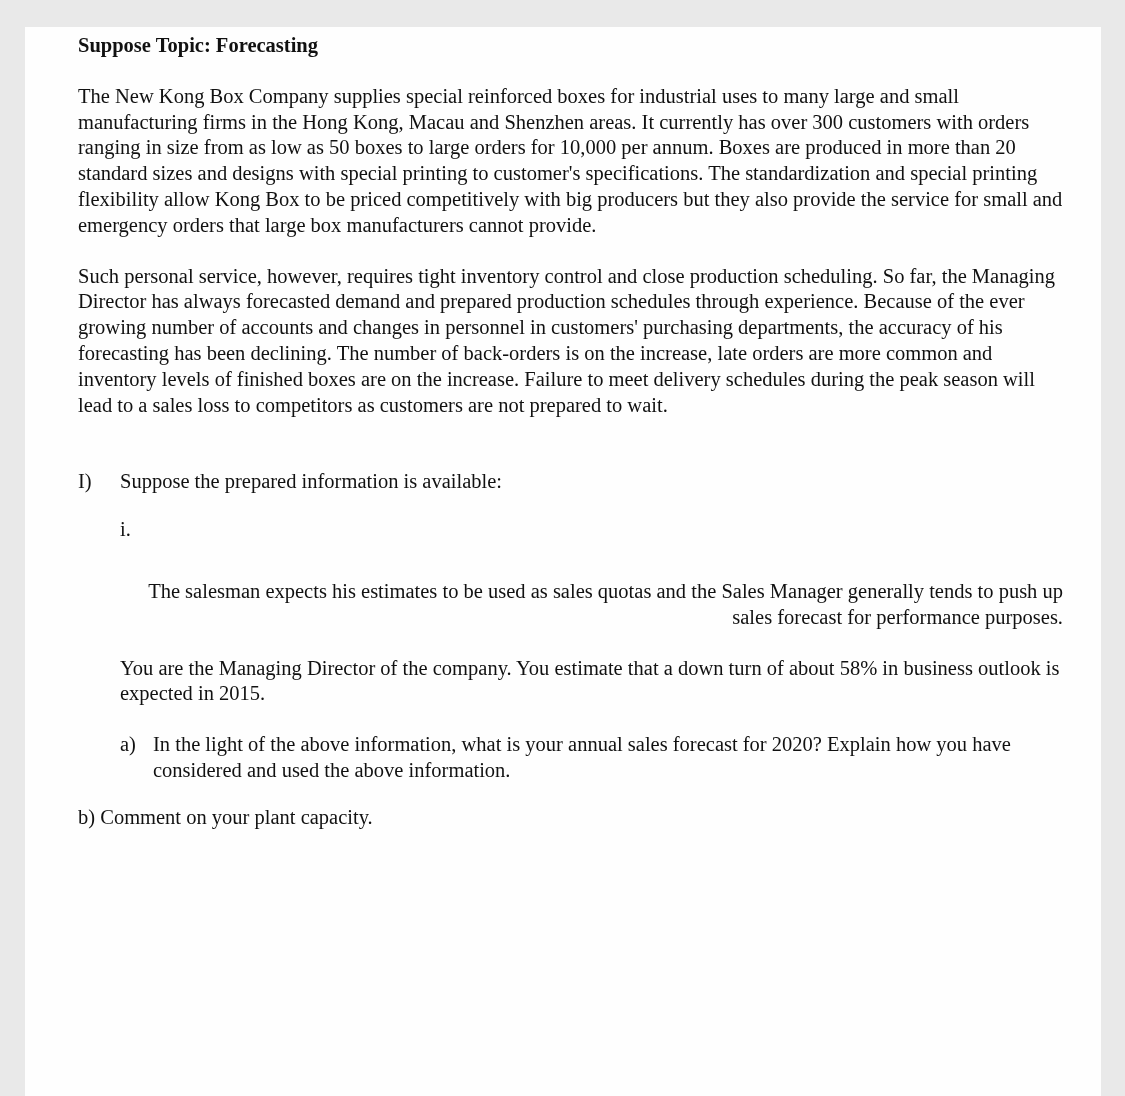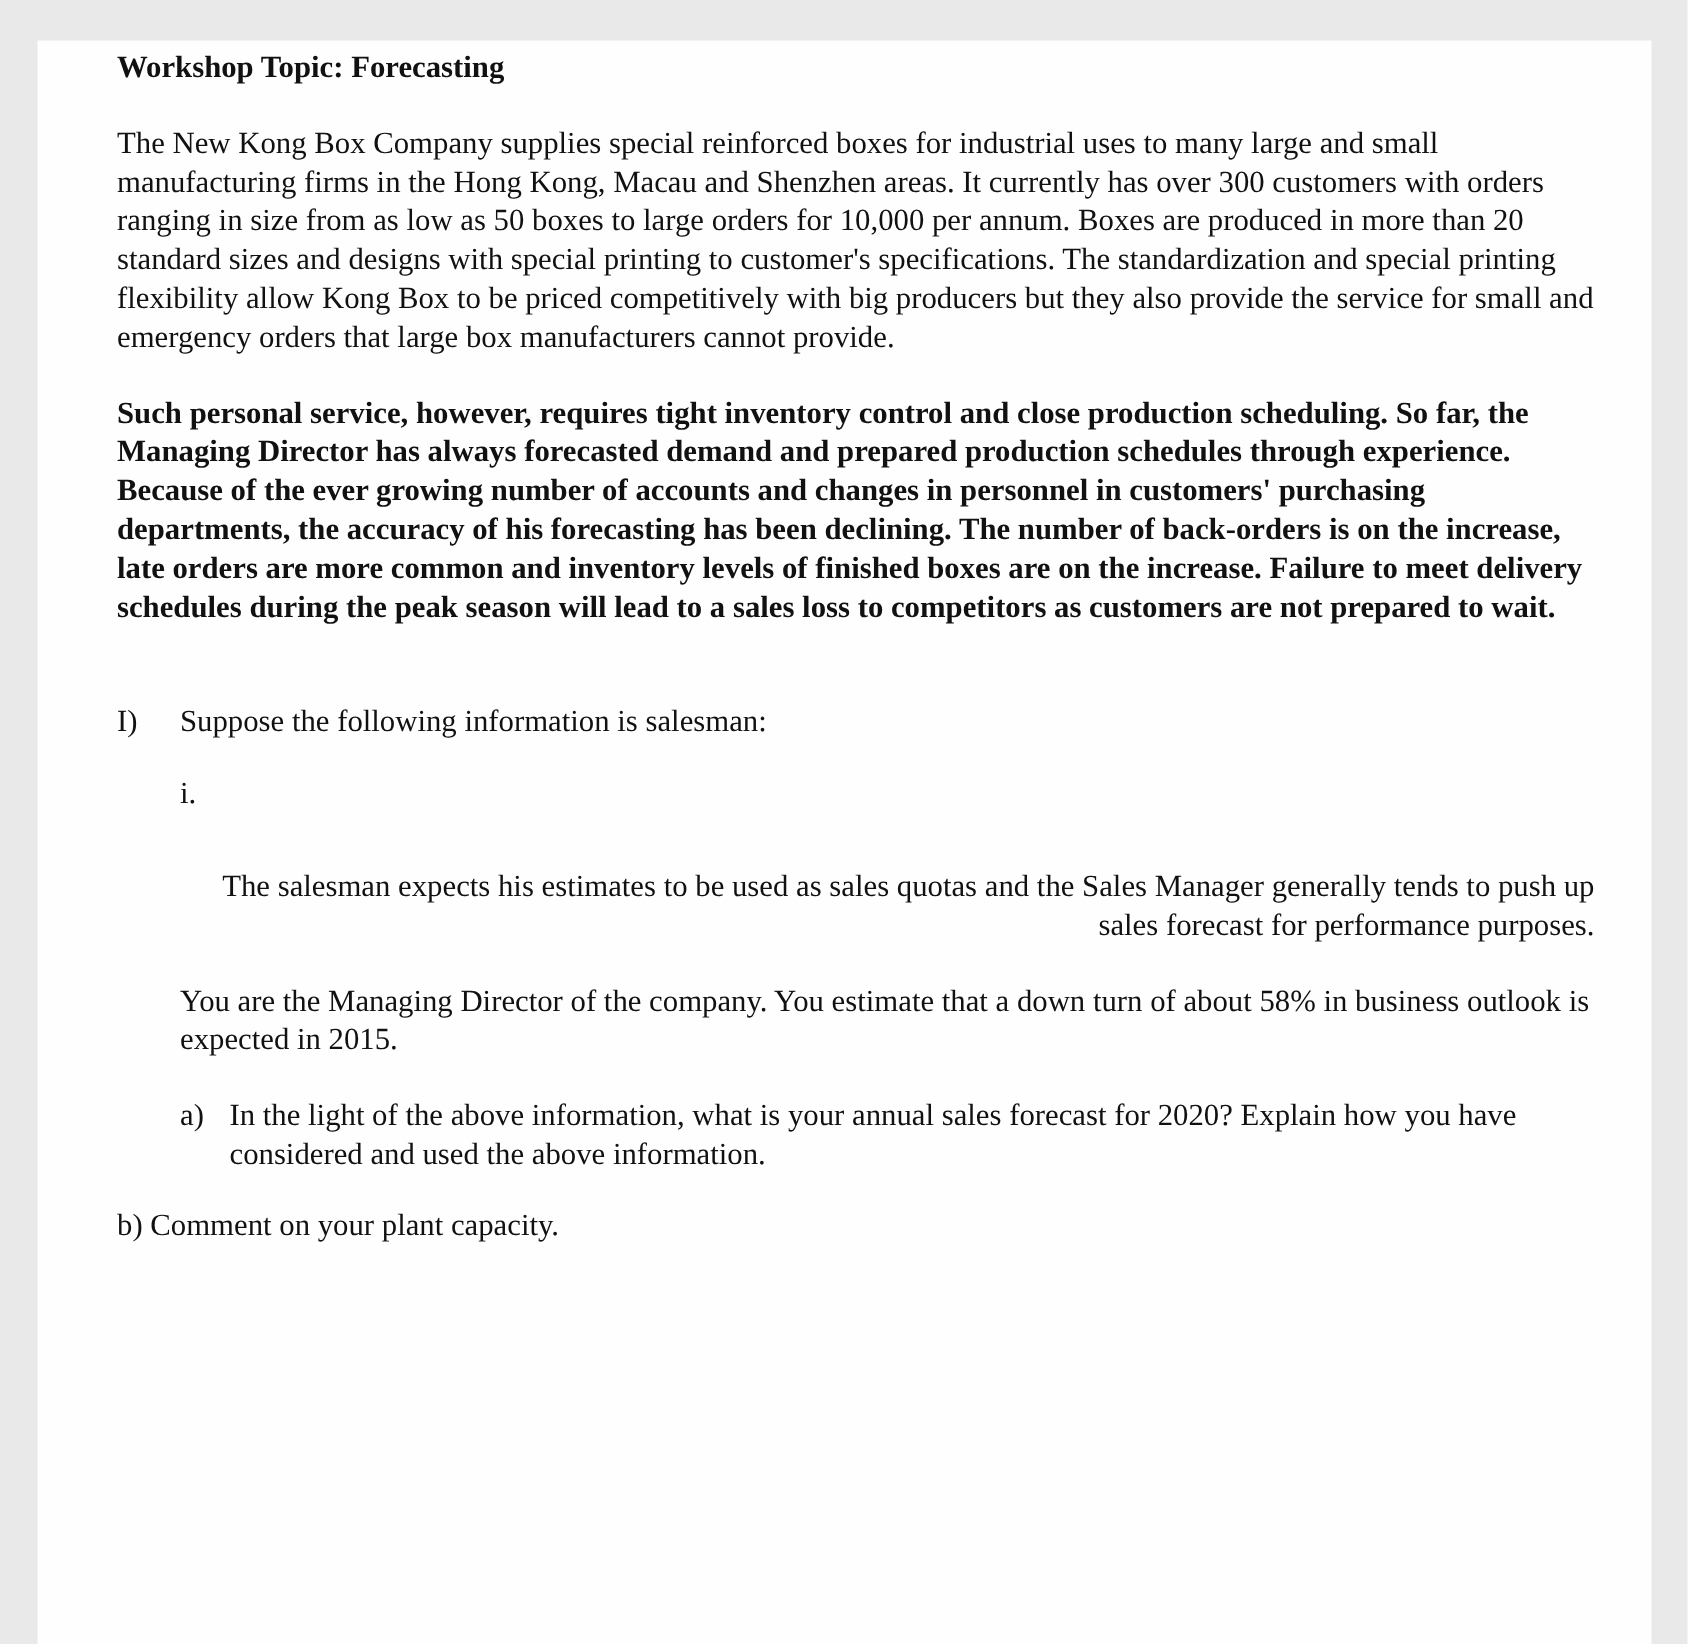--- a/index.html
+++ b/index.html
@@ -15,45 +15,45 @@
     width: 1076px; height: 1080px;
     background: #fefefe;
   }
   .content {
     position: absolute; left: 53px; top: 6px; width: 985px;
     font-size: 20.5px; line-height: 25.8px;
   }
   .title { font-weight: bold; font-size: 20.5px; margin: 0; }
   p { margin: 0; }
   .para1 { margin-top: 25px; }
-  .para2 { margin-top: 25px; font-weight: bold; }
+  .para2 { margin-top: 25px; }
   .q-head { display: flex; margin-top: 51px; }
   .q-num { width: 42px; flex: none; }
   .list { margin-top: 22px; margin-left: 42px; }
   .li { display: flex; }
   .li-num { width: 33px; flex: none; }
   .indent { margin-left: 42px; }
   .para3 { margin-top: 36px; text-align: right; }
   .para4 { margin-top: 25px; }
   .sub { margin-top: 25px; margin-left: 42px; display: flex; }
   .sub-num { width: 33px; flex: none; }
   .subb { margin-top: 21px; }
 </style>
 </head>
 <body>
 
 <div class="page">
   <div class="content">
-    <p class="title">Workshop Topic:  Forecasting</p>
+    <p class="title">Suppose Topic:  Forecasting</p>
     <p class="para1">The New Kong Box Company supplies special reinforced boxes for industrial uses to many large and small manufacturing firms in the Hong Kong, Macau and Shenzhen areas.  It currently has over 300 customers with orders ranging in size from as low as 50 boxes to large orders for 10,000 per annum.  Boxes are produced in more than 20 standard sizes and designs with special printing to customer's specifications.  The standardization and special printing flexibility allow Kong Box to be priced competitively with big producers but they also provide the service for small and emergency orders that large box manufacturers cannot provide.</p>
     <p class="para2">Such personal service, however, requires tight inventory control and close production scheduling. So far, the Managing Director has always forecasted demand and prepared production schedules through experience. Because of the ever growing number of accounts and changes in personnel in customers' purchasing departments, the accuracy of his forecasting has been declining.  The number of back-orders is on the increase, late orders are more common and inventory levels of finished boxes are on the increase. Failure to meet delivery schedules during the peak season will lead to a sales loss to competitors as customers are not prepared to wait.</p>
 
     <div class="q-head">
       <span class="q-num">I)</span>
-      <span>Suppose the following information is salesman:</span>
+      <span>Suppose the prepared information is available:</span>
     </div>
 
     <div class="list">
       <div class="li">
         <span class="li-num">i.</span>
       </div>
     </div>
 
     <p class="indent para3">The salesman expects his estimates to be used as sales quotas and the Sales Manager generally tends to push up sales forecast for performance purposes.</p>
     <p class="indent para4">You are the Managing Director of the company. You estimate that a down turn of about 58% in business outlook is expected in 2015.</p>

